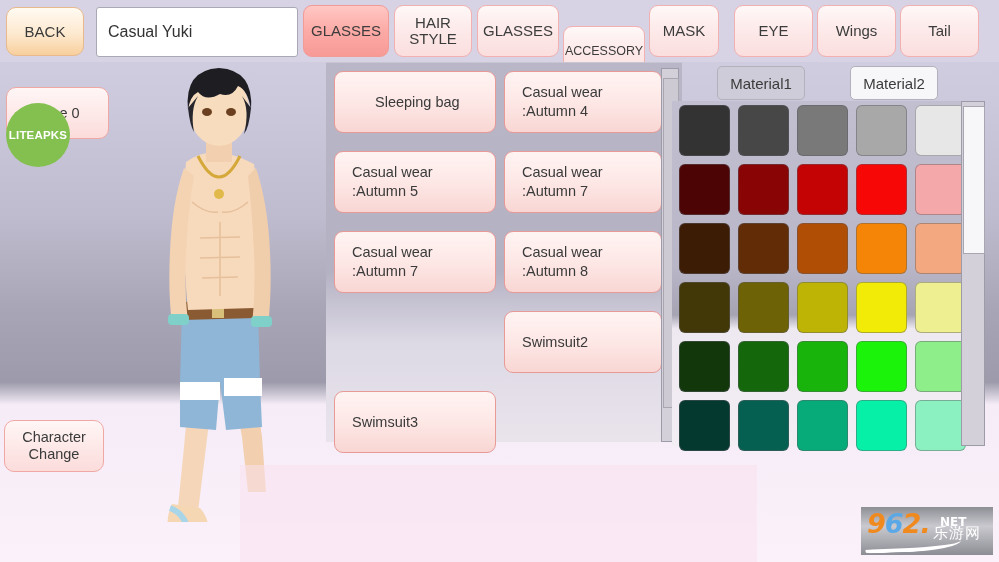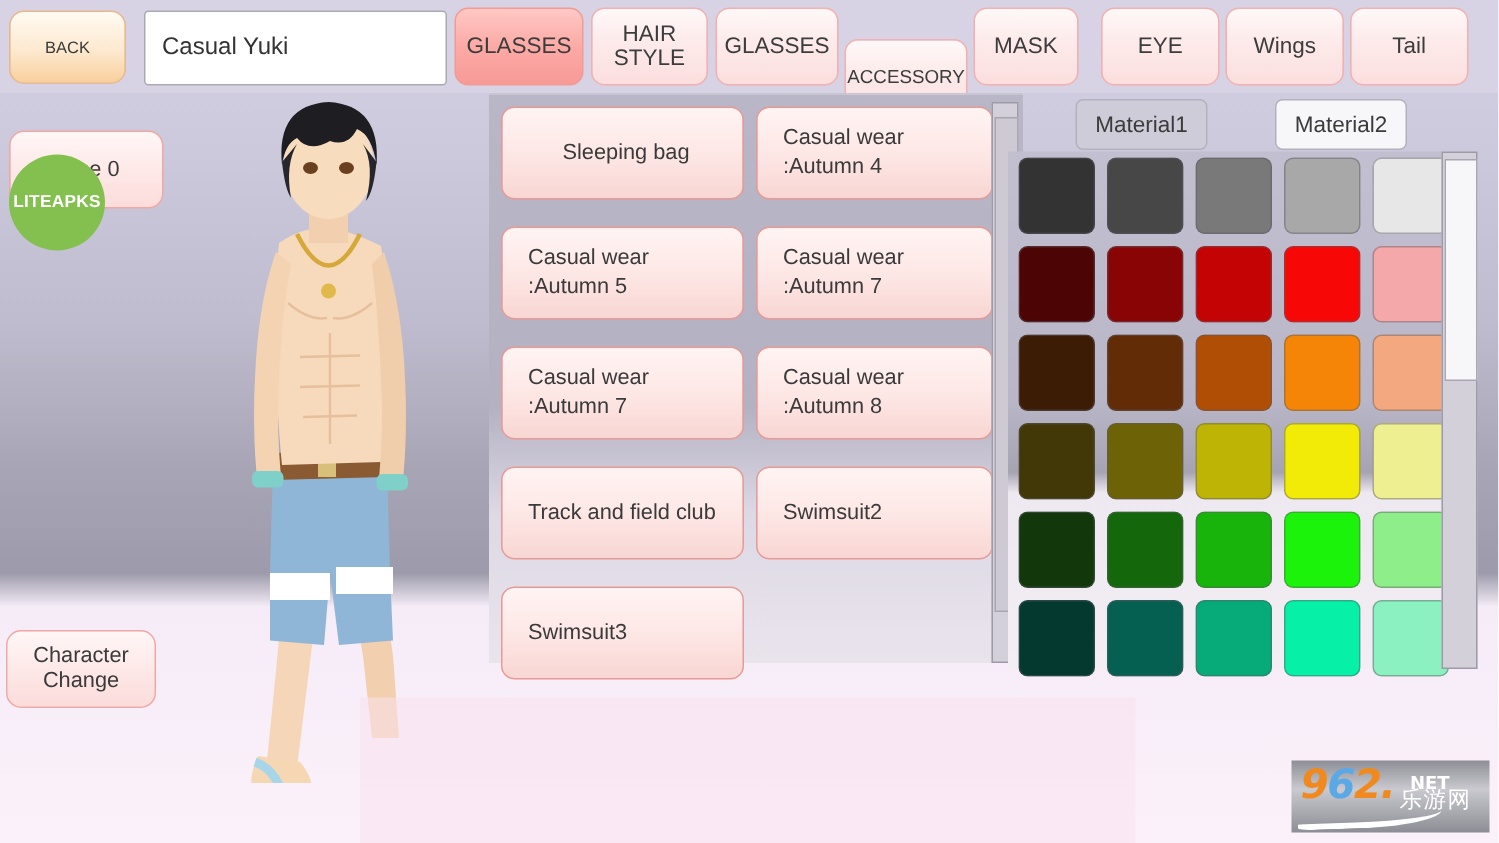--- a/index.html
+++ b/index.html
@@ -38,21 +38,21 @@
   .topbar {
     position: absolute; left: 0; top: 0; width: 999px; height: 62px;
     background: #d7d3e5;
   }
   .btn-back {
     position: absolute; left: 6px; top: 7px; width: 78px; height: 49px;
     border-radius: 10px;
     background: linear-gradient(180deg,#fffaf2 0%,#fde9cf 55%,#f8cf9c 100%);
     border: 1.5px solid #e7b98c;
     display: flex; align-items: center; justify-content: center;
-    font-size: 11px; color: #3a3a3a;
+    font-size: 15px; color: #3a3a3a;
   }
   .name-field {
     position: absolute; left: 96px; top: 7px; width: 202px; height: 50px;
     background: #ffffff; border: 1px solid #a9a9b5; border-radius: 3px;
     display: flex; align-items: center; padding-left: 11px;
     font-size: 16px; color: #333;
   }
 
   .tab {
     position: absolute; top: 5px; height: 52px;
@@ -272,21 +272,20 @@
         <div class="item col2" style="top: 8px;">Casual wear
 :Autumn 4</div>
         <div class="item col1" style="top: 88px;">Casual wear
 :Autumn 5</div>
         <div class="item col2" style="top: 88px;">Casual wear
 :Autumn 7</div>
         <div class="item col1" style="top: 168px;">Casual wear
 :Autumn 7</div>
         <div class="item col2" style="top: 168px;">Casual wear
 :Autumn 8</div>
-        <div class="item col1" style="top: 248px;">Track and field club</div>
         <div class="item col2" style="top: 248px;">Swimsuit2</div>
         <div class="item col1" style="top: 328px;">Swimsuit3</div>
       </div>
   </div>
   <div class="scroll-track" id="cloth-track" style="left:661px;top:68px;width:18px;height:374px;">
     <div class="scroll-thumb" id="cloth-thumb" style="left: 1px; top: 9px; width: 16px; height: 330px;"></div>
   </div>
 
   <div id="mat-host">
       <div class="mat-tab sel" style="left: 717px;">Material1</div>

